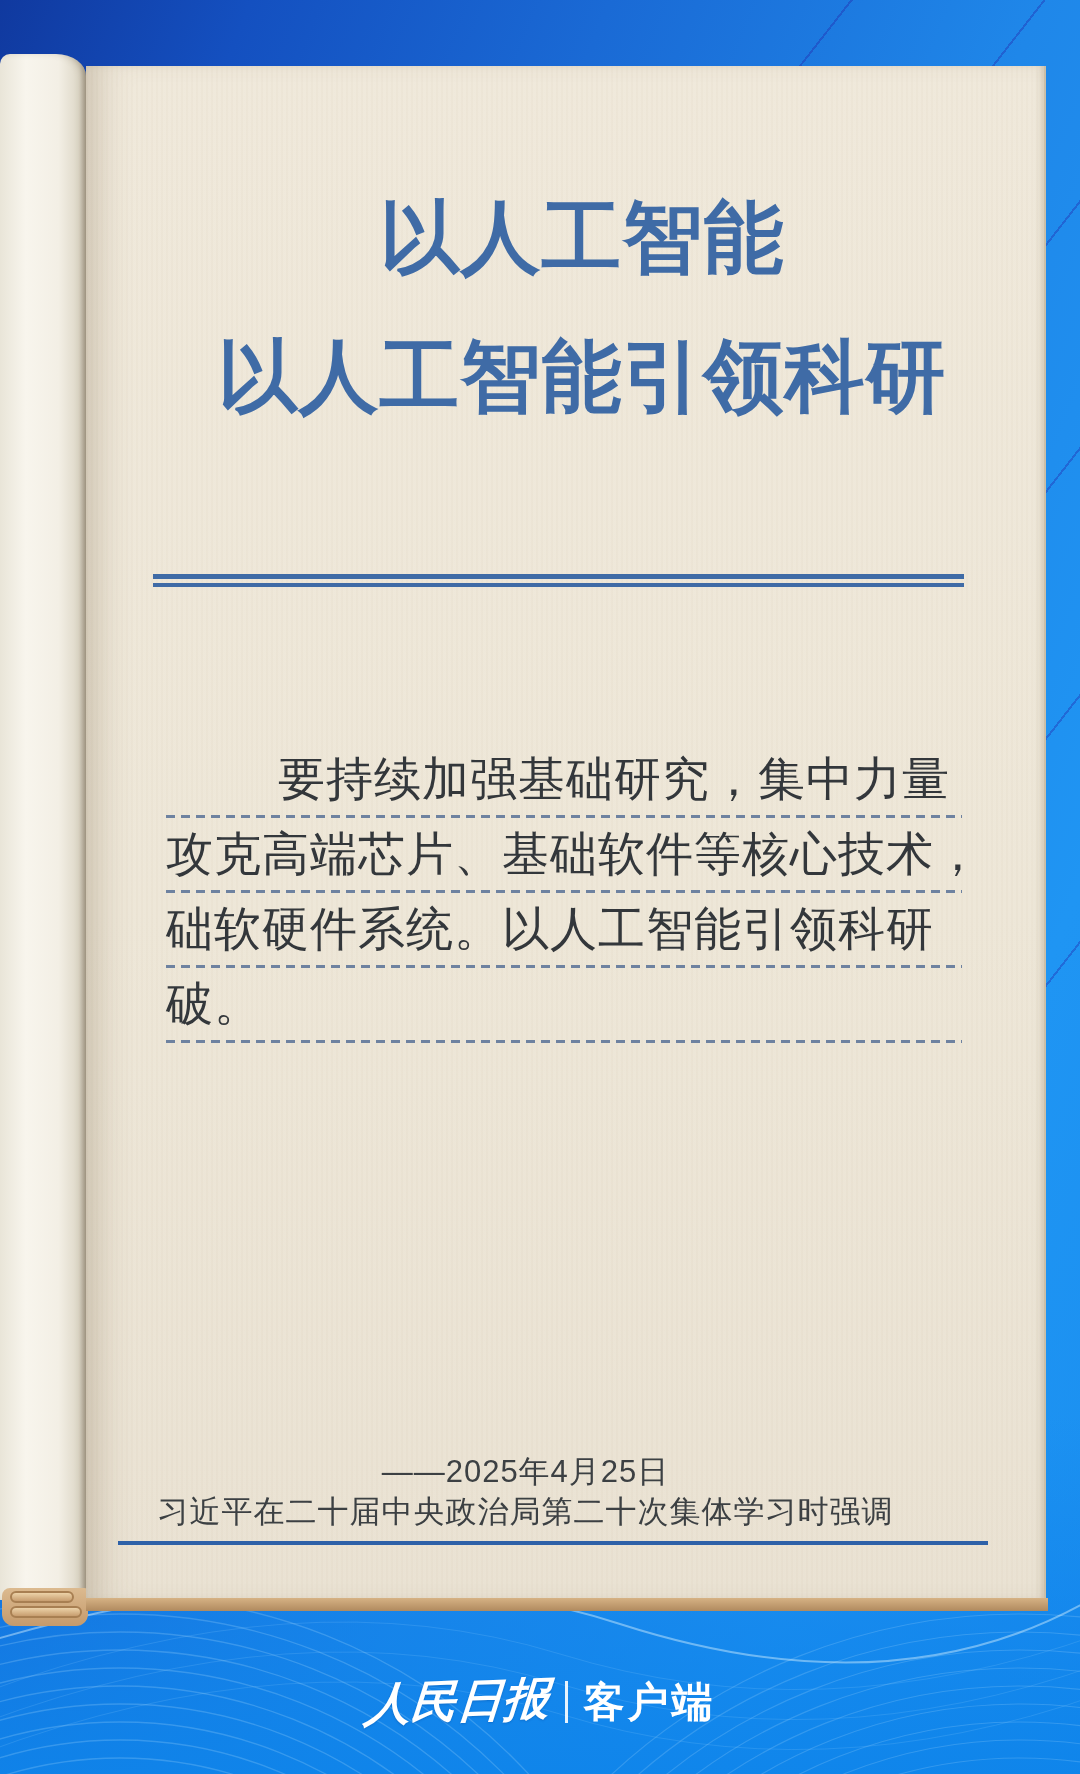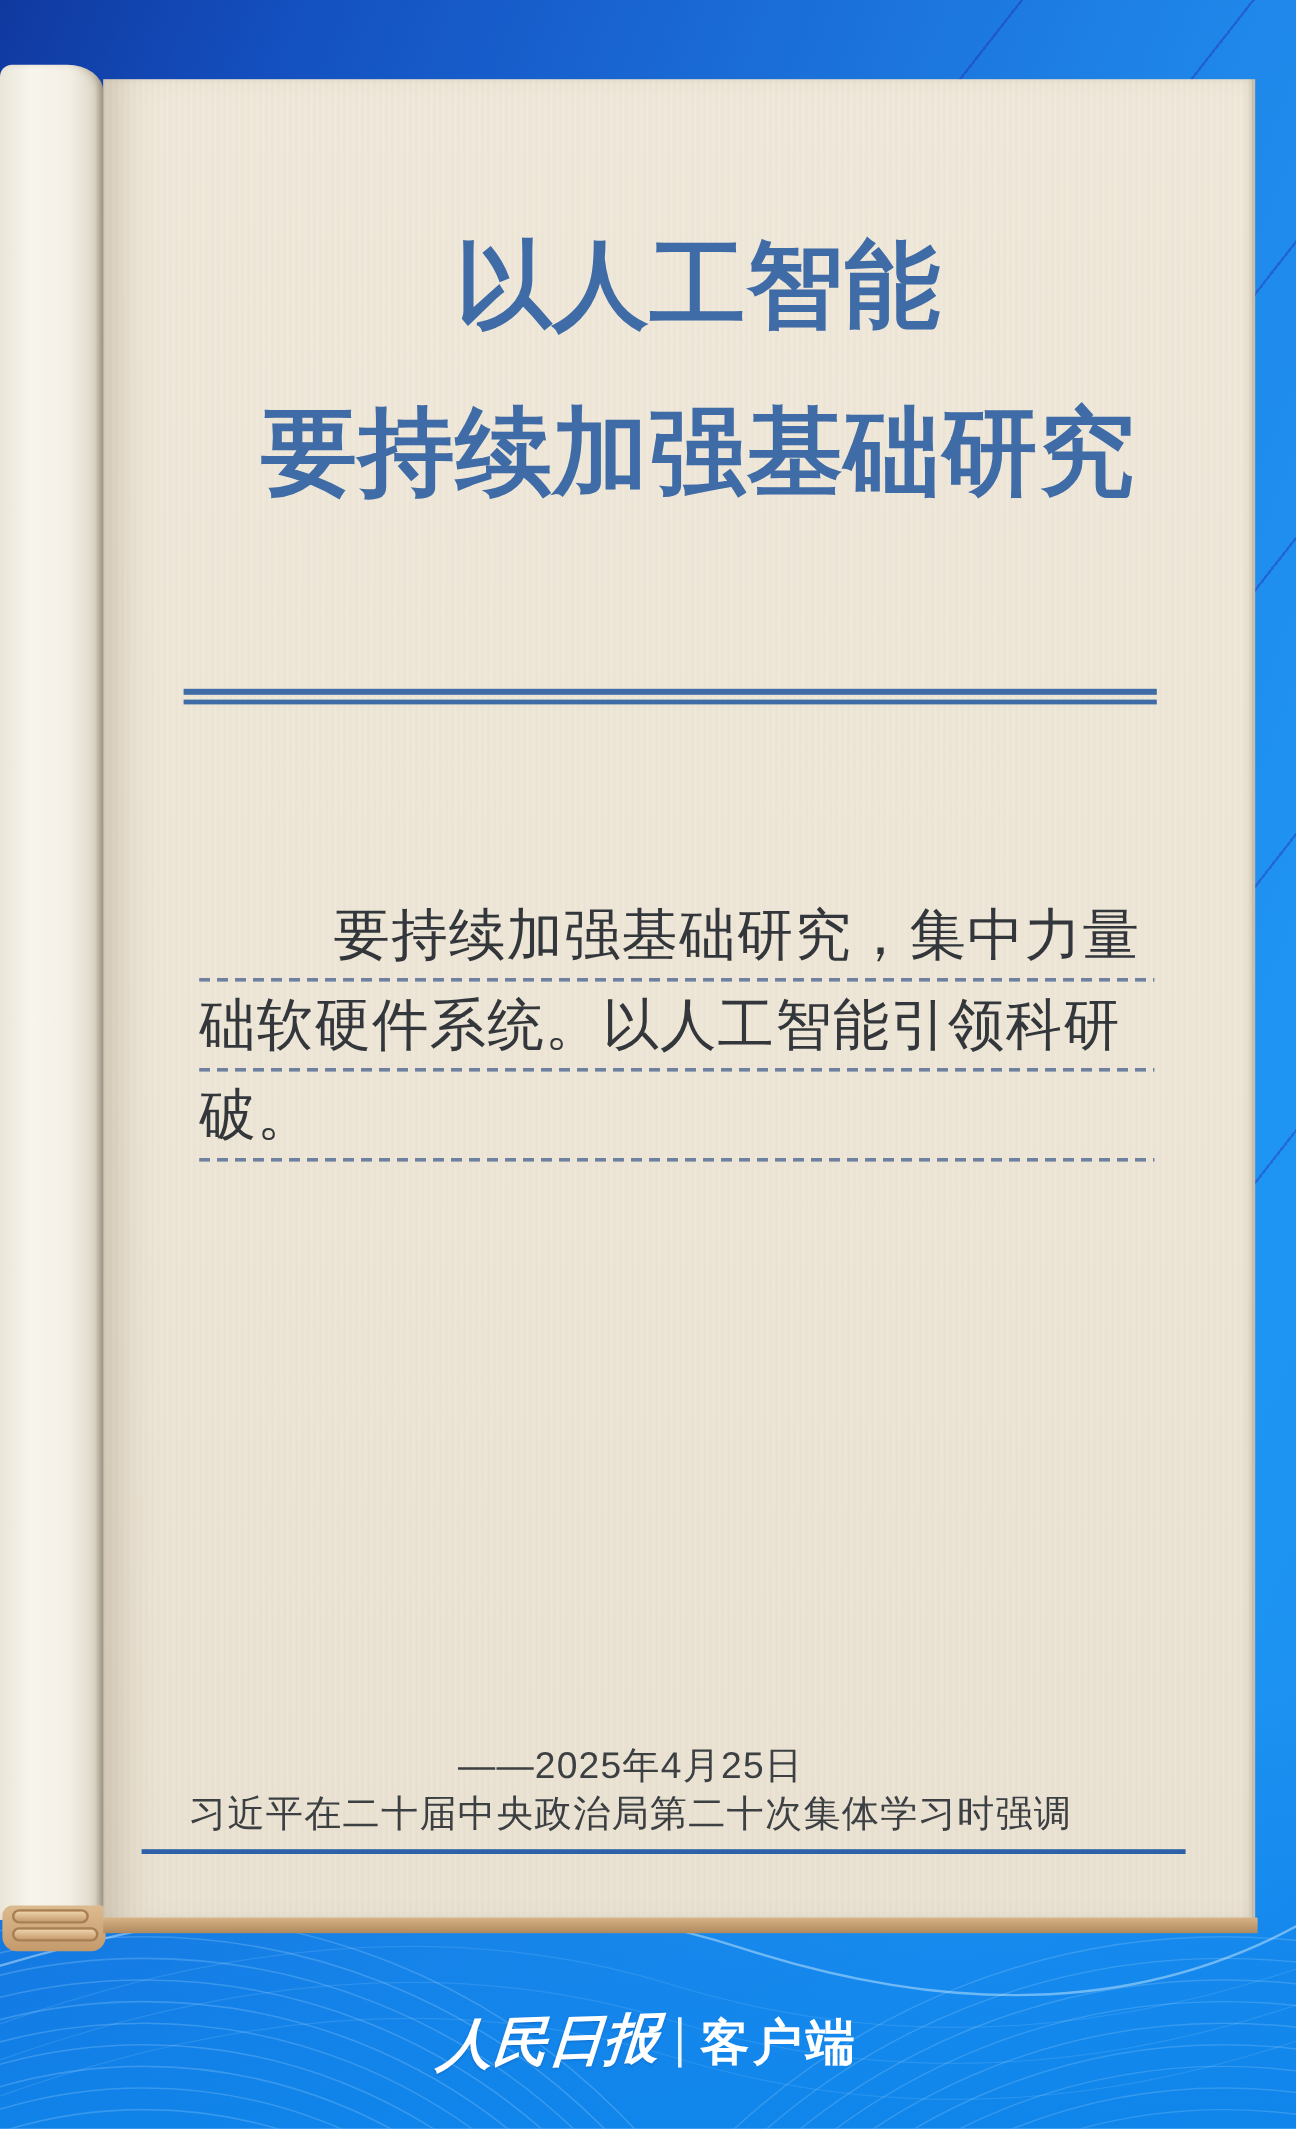--- a/index.html
+++ b/index.html
@@ -165,27 +165,28 @@
 <div class="left-stack-rolls">
   <div class="roll r1"></div>
   <div class="roll r2"></div>
 </div>
 
 <div class="page"></div>
 <div class="page-bottom-edge"></div>
 
 <div class="title-block">
   <div>以人工智能</div>
-  <div>要持续加强基础研究</div>
+  <div>以人工智能引领科研</div>
 </div>
 
 <div class="title-divider"></div>
 
 <div class="body-block">
   <div class="body-line indent">要持续加强基础研究，集中力量</div>
+  <div class="body-line">攻克高端芯片、基础软件等核心技术，</div>
   <div class="body-line">础软硬件系统。以人工智能引领科研</div>
   <div class="body-line">破。</div>
 </div>
 
 <div class="attribution">
   <div>——2025年4月25日</div>
   <div>习近平在二十届中央政治局第二十次集体学习时强调</div>
 </div>
 
 <div class="attr-rule"></div>

